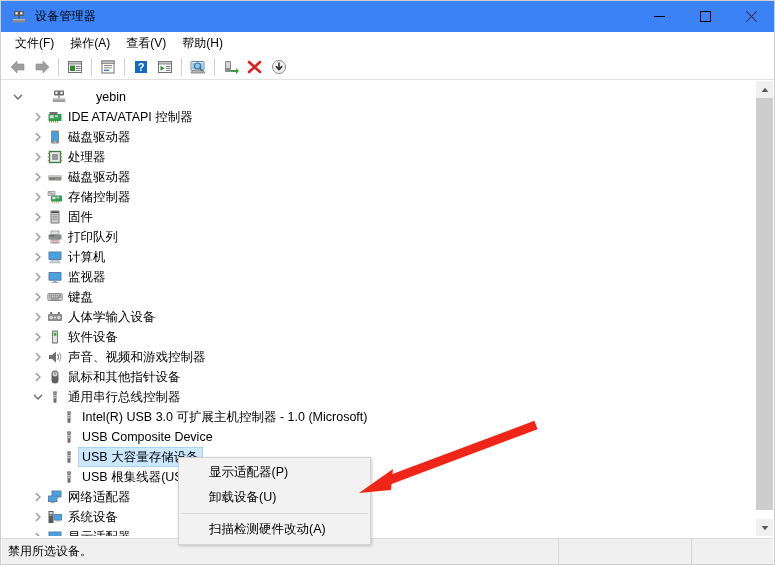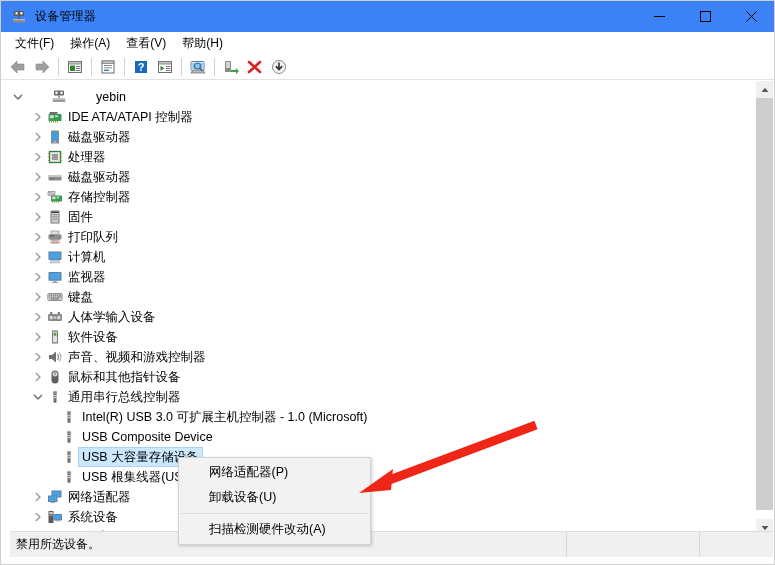--- a/index.html
+++ b/index.html
@@ -204,27 +204,26 @@
     top: 0;
     width: 17px;
     height: 412px;
     background: #cdcdcd;
     cursor: default;
   }
 
   
   .statusbar {
     position: absolute;
-    left: 1px; right: 1px; bottom: 7px;
+    left: 1px; right: 1px; bottom: 0;
     height: 25px;
     background: #f0f0f0;
     border-top: 1px solid #dcdcdc;
     display: flex;
     align-items: center;
-    margin-left: 8px;
   }
   .status-cell {
     height: 100%;
     display: flex;
     align-items: center;
     padding-left: 6px;
     box-sizing: border-box;
     font-size: 12px;
     color: #000;
     position: relative;
@@ -817,21 +816,21 @@
       </div>
       <div class="vs-arrow bottom">
         <svg width="8" height="6" viewBox="0 0 8 6">
             <path d="M0.6 1 L7.4 1 L4 5.3 Z" fill="#5a5a5a"></path>
           </svg>
       </div>
     </div>
   </div>
 
   <div class="ctxmenu" id="ctx-root">
-      <div class="ctx-item">网络适配器(P)</div>
+      <div class="ctx-item">显示适配器(P)</div>
       <div class="ctx-item">卸载设备(U)</div>
       <div class="ctx-sep"></div>
       <div class="ctx-item">扫描检测硬件改动(A)</div>
     </div>
 
   <svg class="arrow-overlay" width="775" height="565" viewBox="0 0 775 565">
     <g>
       <path d="M535 424 L383 481" stroke="#ef2517" stroke-width="9" stroke-linecap="butt"></path>
       <path d="M358 492 L392 468 L390 489 Z" fill="#ef2517"></path>
     </g>

